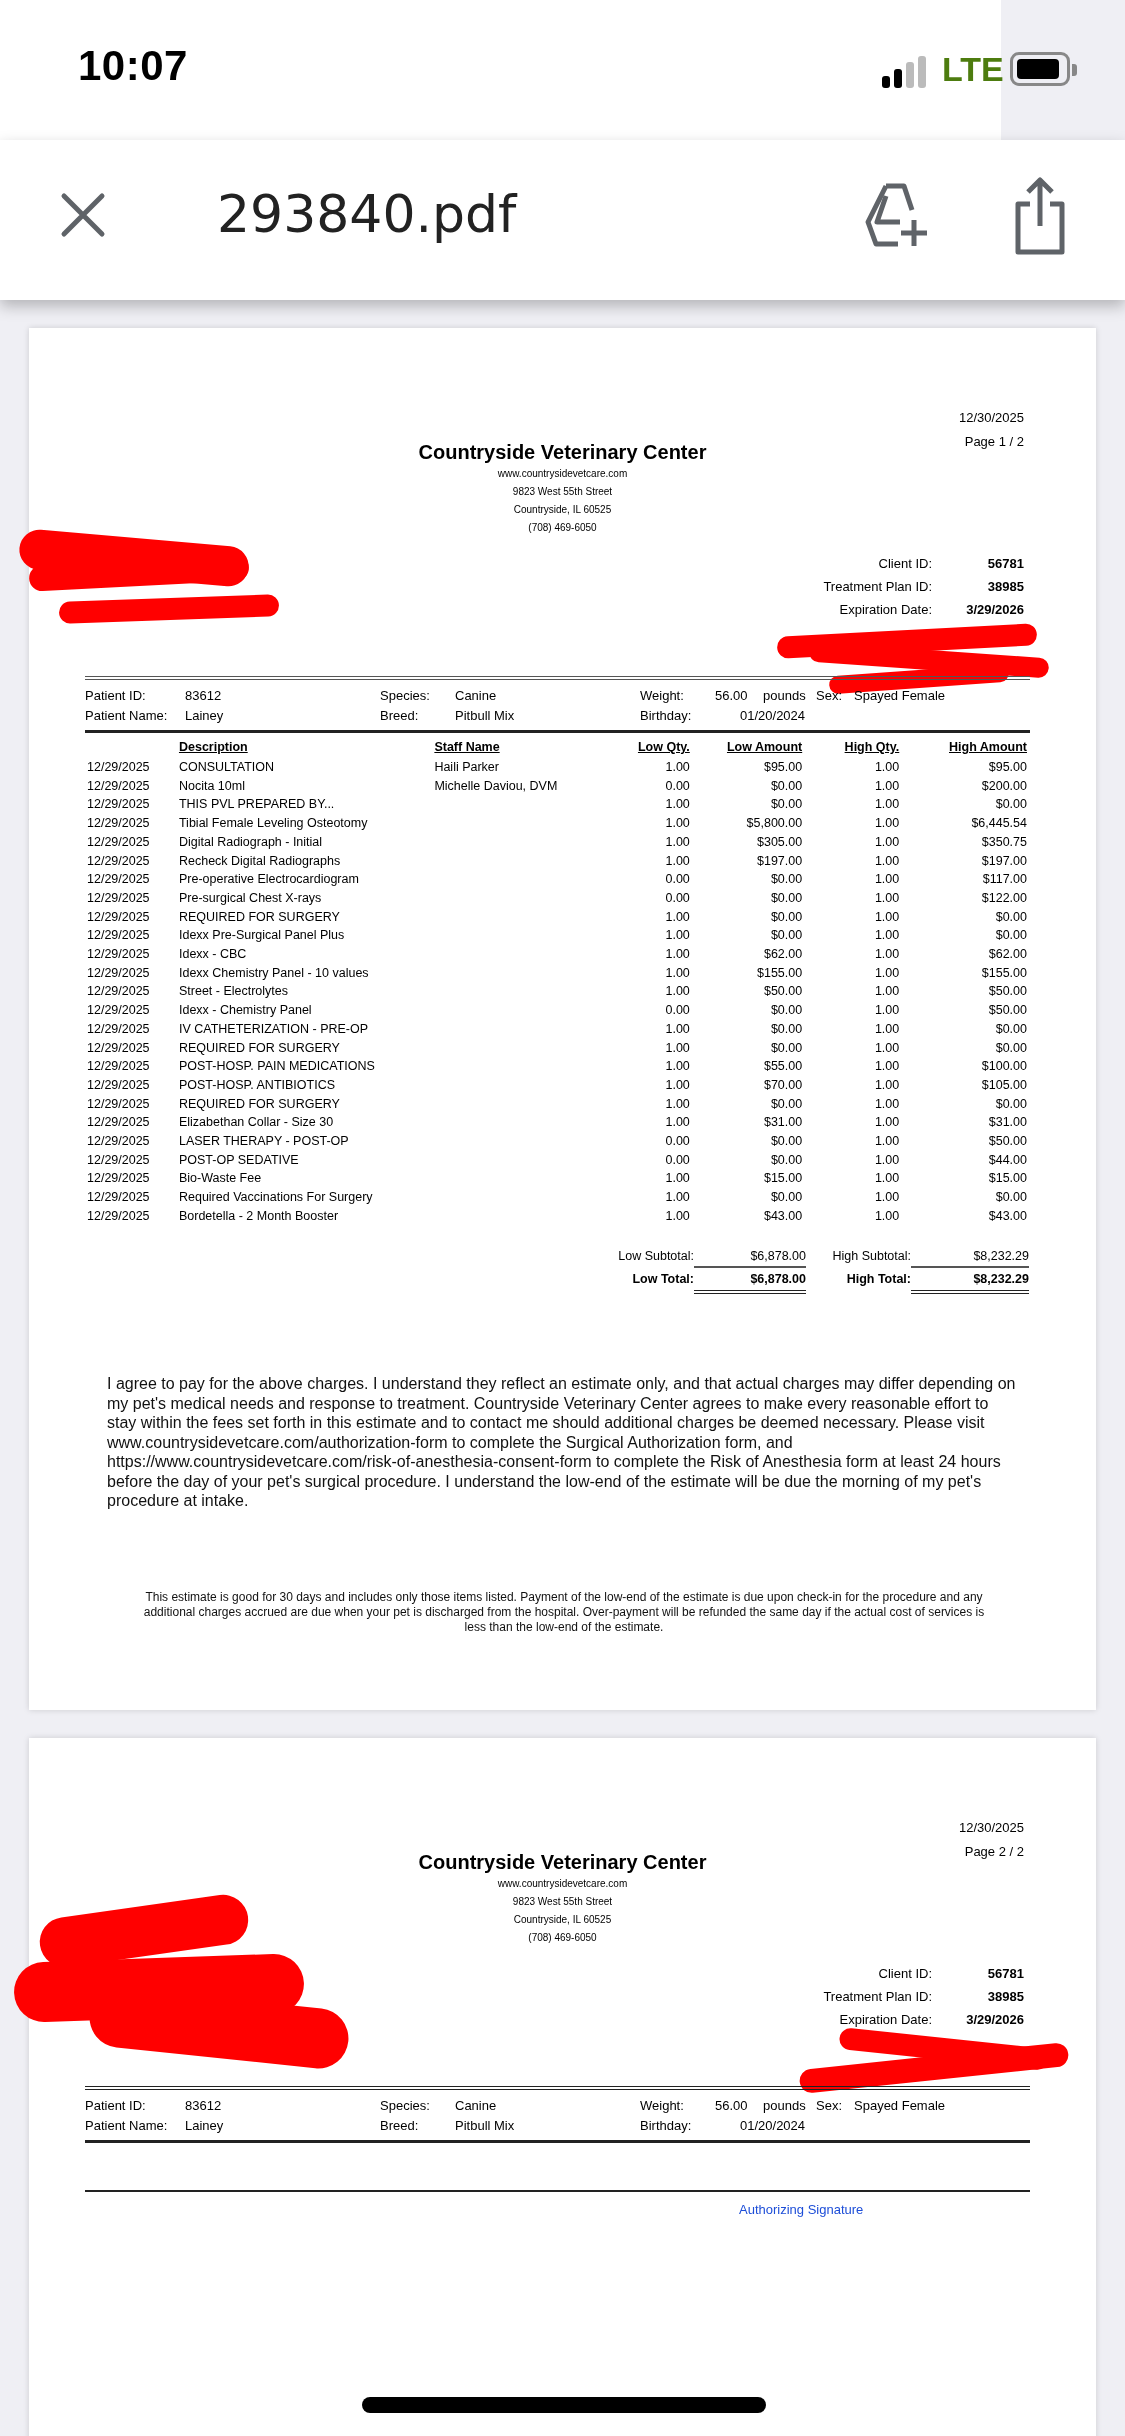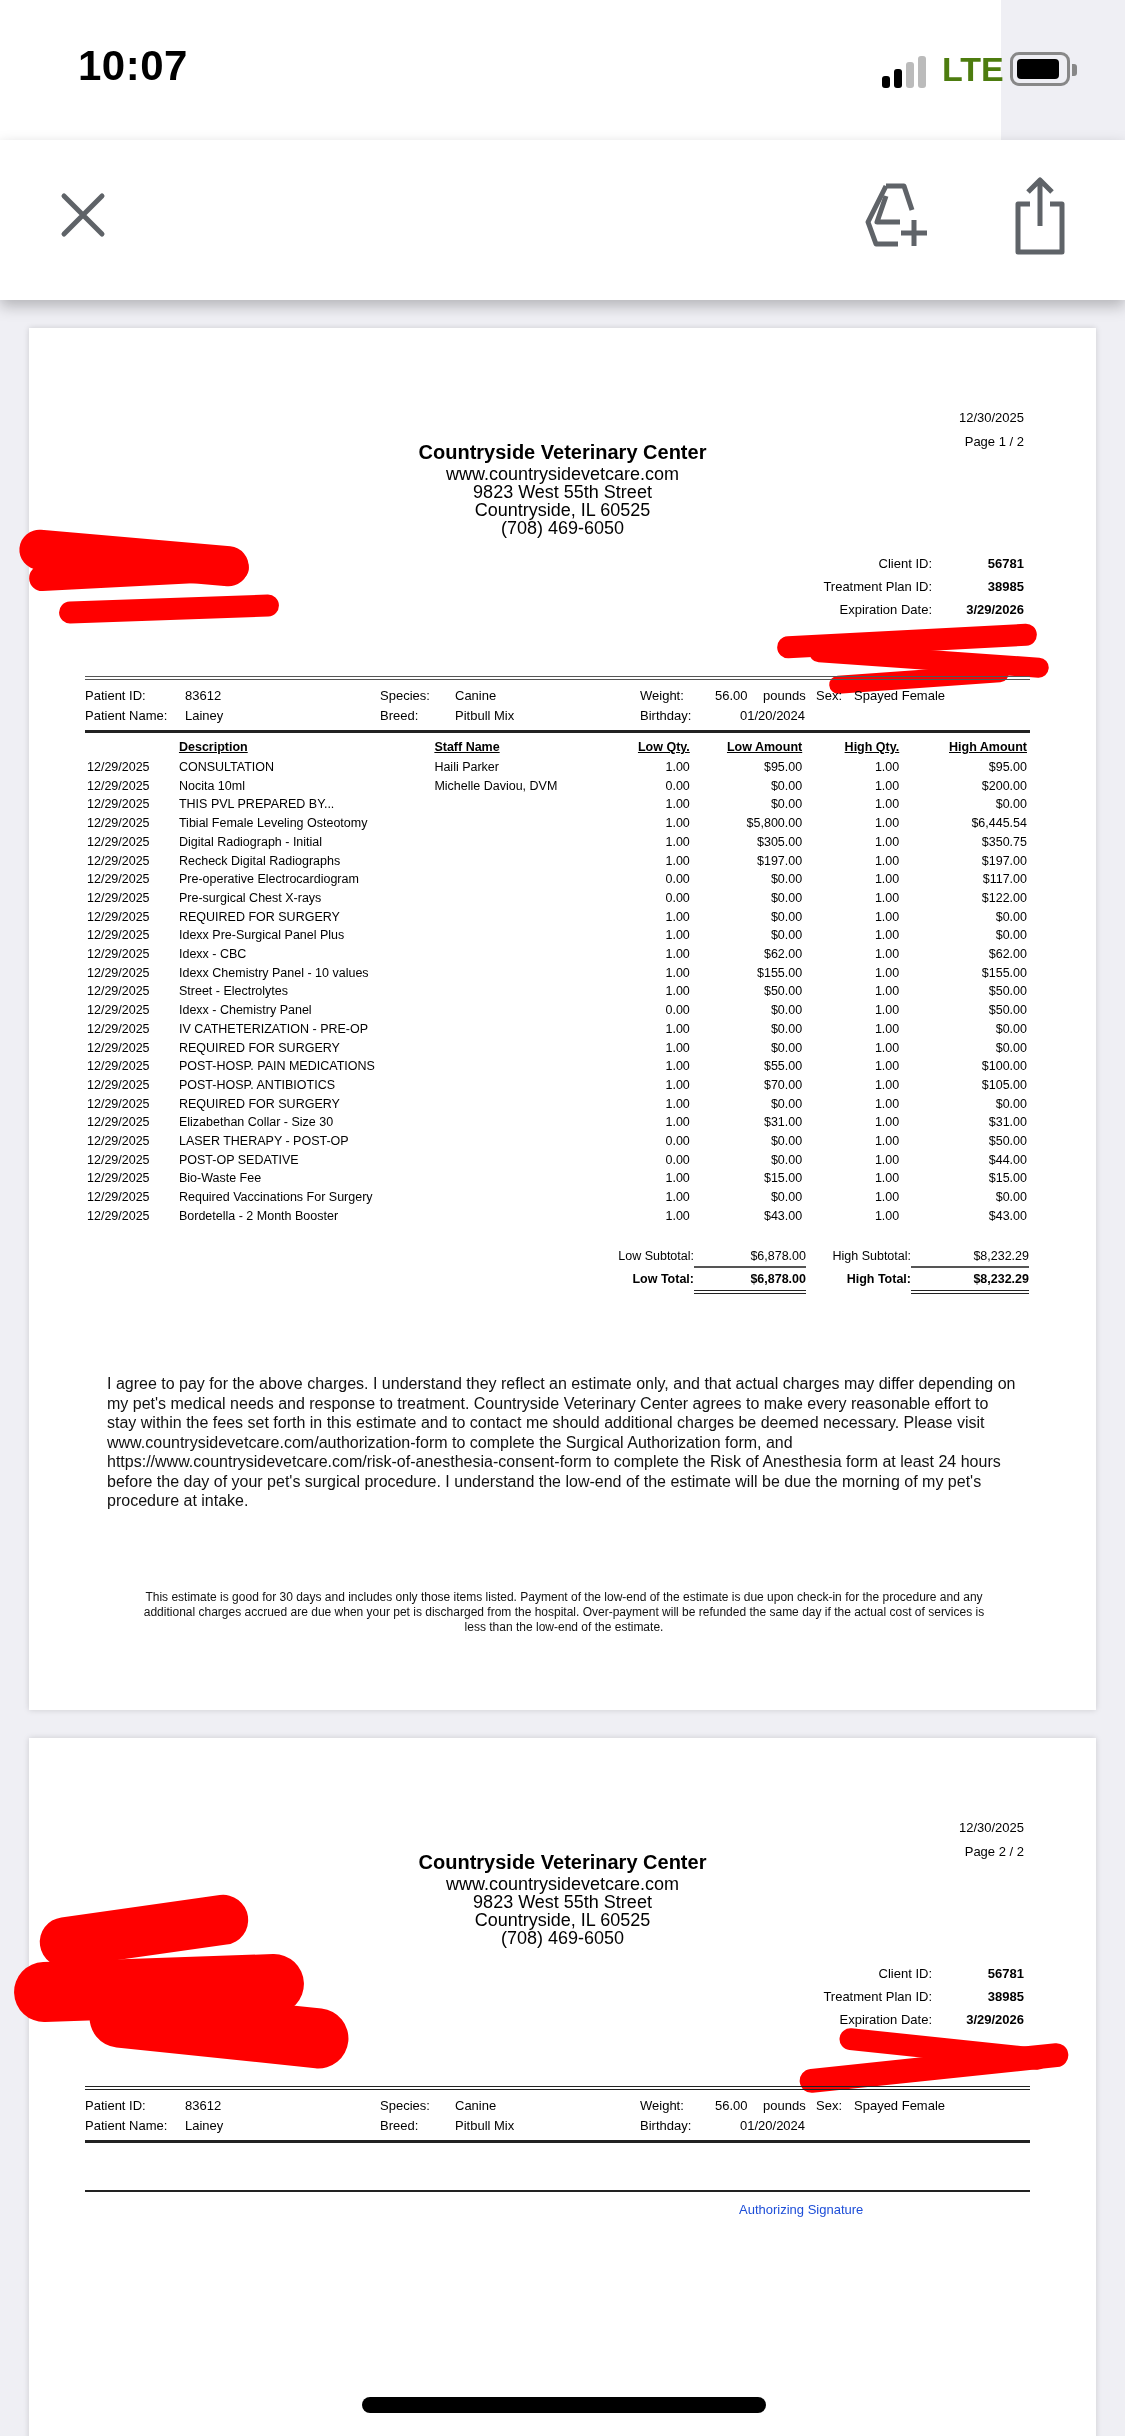--- a/index.html
+++ b/index.html
@@ -15,21 +15,21 @@
   .toolbar { position: absolute; top: 140px; left: 0; width: 1125px; height: 160px; background: #fff; box-shadow: 0 6px 14px rgba(0,0,0,0.25); z-index: 5; }
   .close { position: absolute; left: 58px; top: 50px; width: 50px; height: 50px; cursor: pointer; }
   .title { position: absolute; left: 217px; top: 44px; font-size: 52px; color: #222; font-family: "DejaVu Sans", sans-serif; }
   .drive-icon { position: absolute; left: 860px; top: 40px; width: 72px; width: 72px; height: 72px; cursor: pointer; }
   .share-icon { position: absolute; left: 1012px; top: 36px; width: 56px; height: 80px; cursor: pointer; }
   .page { position: absolute; left: 29px; width: 1067px; background: #fff; box-shadow: 0 0 6px rgba(0,0,0,0.15); }
   #page1 { top: 328px; height: 1382px; }
   #page2 { top: 1738px; height: 760px; }
   .clinic { position: absolute; left: 0; width: 100%; text-align: center; }
   .clinic .name { font-size: 20px; font-weight: 700; line-height: 26px; margin-top: 35px; }
-  .clinic .line { font-size: 18px; line-height: 18px; }
+  .clinic .line { font-size: 10px; line-height: 18px; }
   .pginfo { position: absolute; right: 72px; text-align: right; font-size: 13px; line-height: 24px; }
   .client { position: absolute; right: 72px; font-size: 13px; line-height: 23px; }
   .client .row { display: flex; justify-content: flex-end; }
   .client .lbl { text-align: right; margin-right: 30px; }
   .client .val { width: 62px; text-align: right; font-weight: bold; }
   .redact { position: absolute; background: #ff0000; border-radius: 40px; }
   .patient { position: absolute; left: 56px; width: 945px; border-top: 4px double #555; border-bottom: 3px solid #222; padding: 6px 0 4px 0; font-size: 13px; }
   .prow { display: flex; line-height: 20px; }
   .prow span { display: inline-block; }
   table.items { position: absolute; left: 58px; width: 940px; border-collapse: collapse; font-size: 12.5px; }
@@ -59,20 +59,21 @@
       <div class="nub"></div>
     </div>
 </div>
 
 <div class="toolbar">
   <div class="close">
     <svg width="50" height="50" viewBox="0 0 50 50">
         <path d="M6 6 L44 44 M44 6 L6 44" stroke="#5f6368" stroke-width="5" stroke-linecap="round"></path>
       </svg>
   </div>
+  <div class="title">293840.pdf</div>
   <div class="drive-icon">
     <svg width="72" height="72" viewBox="0 0 72 72">
       <path d="M26 6 L44 6 L52 30 M26 6 L8 42 L16 64 L38 64" fill="none" stroke="#5f6368" stroke-width="5" stroke-linejoin="round"></path>
       <path d="M26 16 L17 42 L40 42" fill="none" stroke="#5f6368" stroke-width="5" stroke-linejoin="round"></path>
       <path d="M54 40 L54 66 M41 53 L67 53" stroke="#5f6368" stroke-width="5"></path>
     </svg>
   </div>
   <div class="share-icon">
     <svg width="56" height="80" viewBox="0 0 56 80">
       <path d="M28 4 L28 50 M16 16 L28 4 L40 16" fill="none" stroke="#5f6368" stroke-width="5" stroke-linejoin="round"></path>

